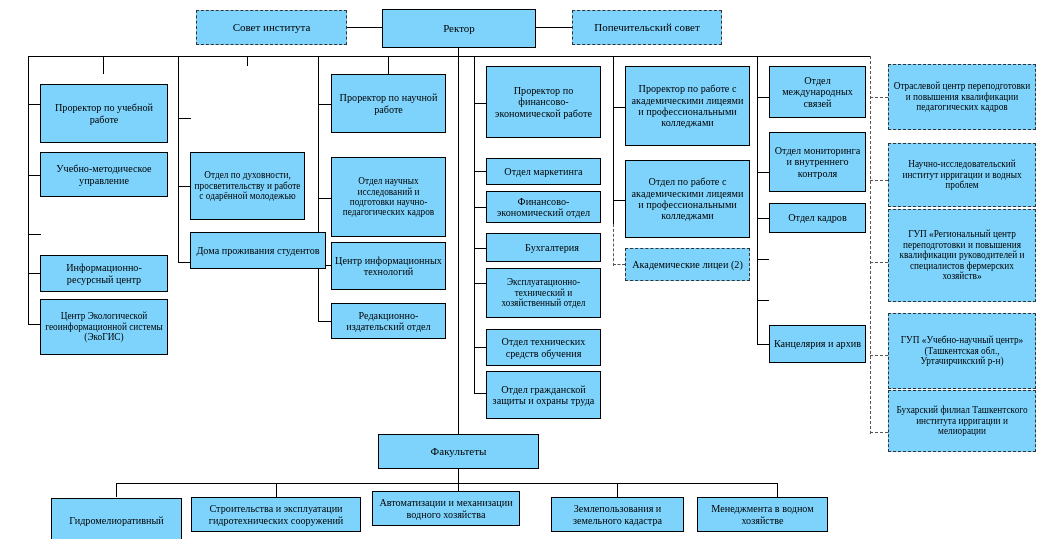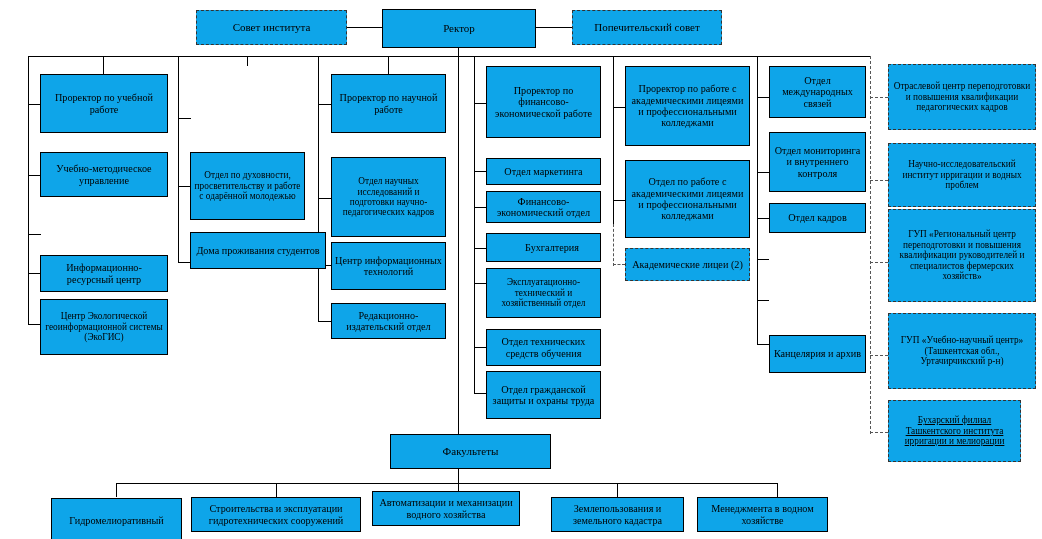--- a/index.html
+++ b/index.html
@@ -8,21 +8,21 @@
     width:1042px;height:539px;
     font-family:"Liberation Serif","DejaVu Serif",serif;
     color:#000;
     overflow:hidden;
     background:#fff;
   }
   .box{
     position:absolute;
     box-sizing:border-box;
     border:1.6px solid #000;
-    background:#0ea5e9;
+    background:#7dd3fc;
     display:flex;
     align-items:center;
     justify-content:center;
     text-align:center;
     line-height:1.12;
     padding:1px 3px;
     z-index:3;
   }
   .box > span{display:block;width:100%;}
   .dashed{border:1.5px dashed #333;}
@@ -67,21 +67,21 @@
   </div>
 
   <div class="ln lnv" style="left:28px;top:56px;height:269px;"></div>
   <div class="ln lnh" style="left:28px;top:104px;width:13px;"></div>
   <div class="ln lnh" style="left:28px;top:175px;width:13px;"></div>
   <div class="ln lnh" style="left:28px;top:234px;width:13px;"></div>
   <div class="ln lnh" style="left:28px;top:273px;width:13px;"></div>
   <div class="ln lnh" style="left:28px;top:324px;width:13px;"></div>
   <div class="ln lnv" style="left:103px;top:56px;height:18px;"></div>
 
-  <div class="box fs10" style="left:40px;top:74px;width:128px;height:59px;">
+  <div class="box fs10" style="left:40px;top:84px;width:128px;height:59px;">
     <span>Проректор по учебной работе</span>
   </div>
   <div class="box fs10" style="left:40px;top:152px;width:128px;height:45px;">
     <span>Учебно-методическое управление</span>
   </div>
   <div class="box fs10" style="left:40px;top:219px;width:128px;height:30px;margin-top:36px;">
     <span>Отдел магистратуры</span>
   </div>
   <div class="box fs10" style="left:40px;top:255px;width:128px;height:37px;">
     <span>Информационно-ресурсный центр</span>
@@ -180,21 +180,21 @@
 
   <div class="box fs10" style="left:769px;top:66px;width:97px;height:52px;">
     <span>Отдел международных связей</span>
   </div>
   <div class="box fs10" style="left:769px;top:132px;width:97px;height:60px;">
     <span>Отдел мониторинга и внутреннего контроля</span>
   </div>
   <div class="box fs10" style="left:769px;top:203px;width:97px;height:30px;">
     <span>Отдел кадров</span>
   </div>
-  <div class="box fs10" style="left:769px;top:325px;width:97px;height:38px;margin-top:10px;">
+  <div class="box fs10" style="left:769px;top:325px;width:97px;height:38px;">
     <span>Канцелярия и архив</span>
   </div>
 
   <div class="dln dlnv" style="left:870px;top:56px;height:378px;"></div>
   <div class="dln dlnh" style="left:870px;top:97px;width:18px;"></div>
   <div class="dln dlnh" style="left:870px;top:180px;width:18px;"></div>
   <div class="dln dlnh" style="left:870px;top:262px;width:18px;"></div>
   <div class="dln dlnh" style="left:870px;top:355px;width:18px;"></div>
   <div class="dln dlnh" style="left:870px;top:432px;width:18px;"></div>
 
@@ -203,25 +203,25 @@
   </div>
   <div class="box dashed fs9" style="left:888px;top:143px;width:148px;height:64px;">
     <span>Научно-исследовательский институт ирригации и водных проблем</span>
   </div>
   <div class="box dashed fs9" style="left:888px;top:209px;width:148px;height:93px;">
     <span>ГУП «Региональный центр переподготовки и повышения квалификации руководителей и специалистов фермерских хозяйств»</span>
   </div>
   <div class="box dashed fs9" style="left:888px;top:313px;width:148px;height:76px;">
     <span>ГУП «Учебно-научный центр» (Ташкентская обл., Уртачирчикский р-н)</span>
   </div>
-  <div class="box dashed fs9" style="left:888px;top:400px;width:133px;height:62px;text-decoration:underline;">
+  <div class="box dashed fs9" style="left:888px;top:390px;width:148px;height:62px;">
     <span>Бухарский филиал Ташкентского института ирригации и мелиорации</span>
   </div>
 
-  <div class="box fs11" style="left:390px;top:434px;width:161px;height:35px;">
+  <div class="box fs11" style="left:378px;top:434px;width:161px;height:35px;">
     <span>Факультеты</span>
   </div>
 
   <div class="ln lnv" style="left:458px;top:469px;height:14px;"></div>
   <div class="ln lnh" style="left:116px;top:483px;width:662px;"></div>
   <div class="ln lnv" style="left:116px;top:483px;height:14px;"></div>
   <div class="ln lnv" style="left:276px;top:483px;height:14px;"></div>
   <div class="ln lnv" style="left:458px;top:483px;height:14px;"></div>
   <div class="ln lnv" style="left:617px;top:483px;height:14px;"></div>
   <div class="ln lnv" style="left:777px;top:483px;height:14px;"></div>

